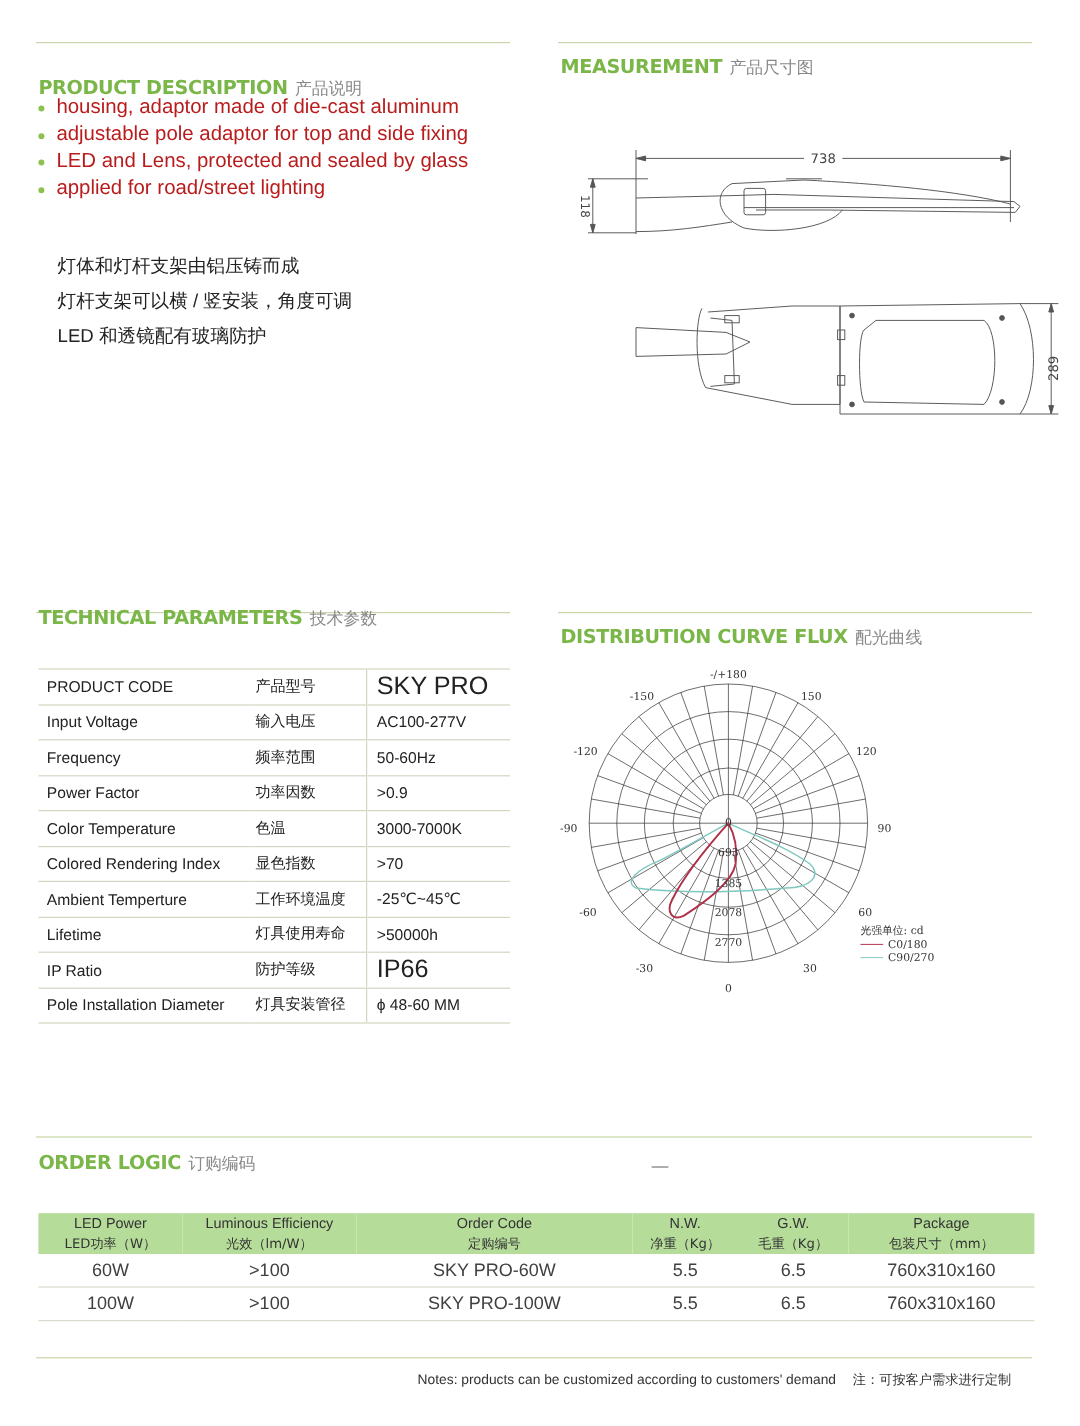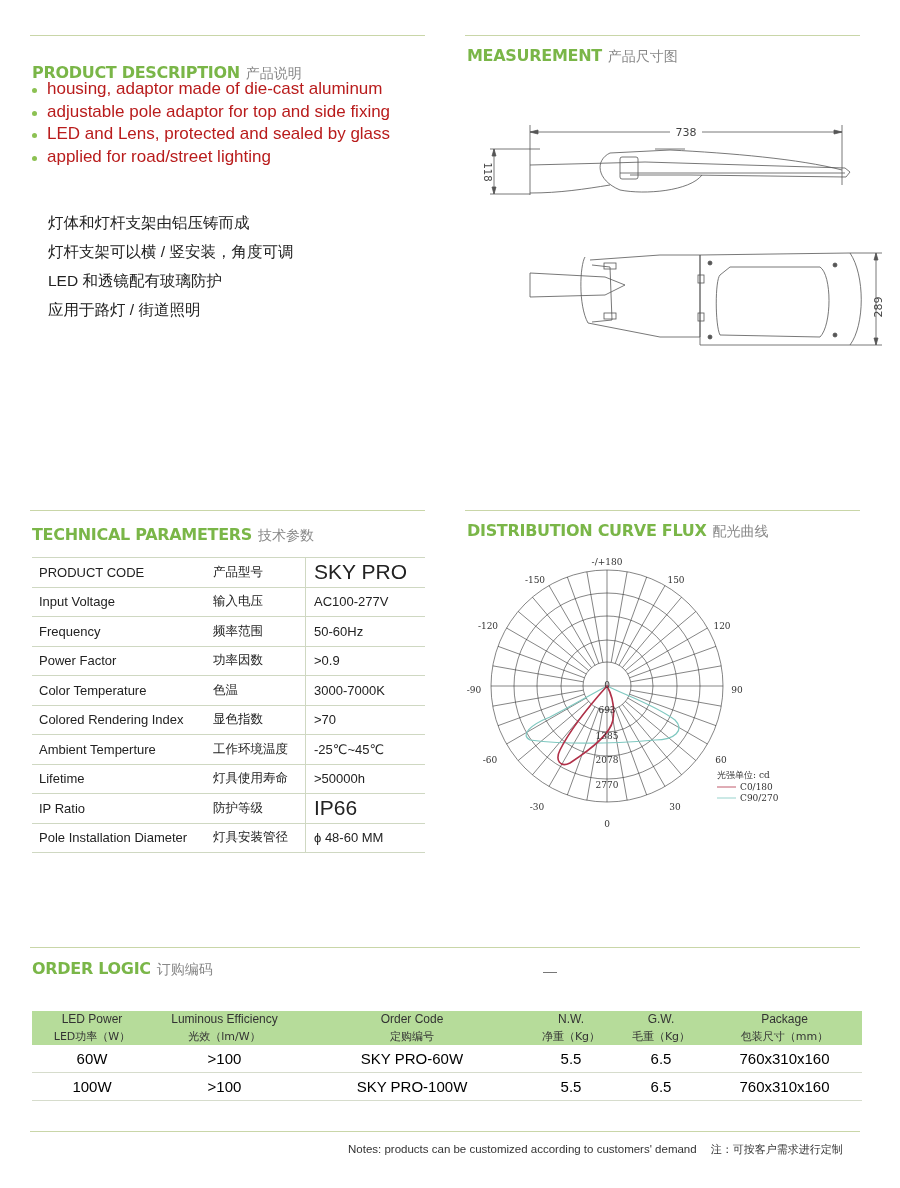--- a/index.html
+++ b/index.html
@@ -23,21 +23,21 @@
     .tech tr:first-child td { border-top: 1px solid #cfd8c2; }
     .tech td.c1 { width: 174px; padding-left: 7px; }
     .tech td.c2 { width: 92px; font-family: "DejaVu Sans", sans-serif; font-size: 12.5px; }
     .tech td.c3 { padding-left: 8px; border-left: 1px solid #cfd8c2; }
     .tech td.big { font-size: 21px; }
 
     
     .order { position: absolute; left: 32px; top: 1011px; width: 830px; border-collapse: collapse; }
     .order th { background: #b6dc9a; font-weight: normal; font-size: 12px; color: #333; height: 28px; text-align: center; line-height: 17px; padding: 0; }
     .order th .cn { font-family: "DejaVu Sans", sans-serif; font-size: 11px; }
-    .order td { text-align: center; font-size: 15px; color: #000000; height: 27px; border-bottom: 1px solid #d6dccc; padding: 0; }
+    .order td { text-align: center; font-size: 15px; color: #404040; height: 27px; border-bottom: 1px solid #d6dccc; padding: 0; }
     .notes { position: absolute; left: 348px; top: 1142px; font-size: 11.5px; color: #333; white-space: nowrap; }
     .notes .cn { font-family: "DejaVu Sans", sans-serif; margin-left: 14px; font-size: 11px; }
 
     .drawing { position: absolute; }
     .polar-lbl { font-family: "DejaVu Serif", serif; font-size: 9px; fill: #333; }
   </style>
 </head>
 <body>
 
 <div class="rule" style="left:30px; top:35px; width:395px;"></div>
@@ -47,21 +47,20 @@
 <ul class="bullets">
   <li>housing, adaptor made of die-cast aluminum</li>
   <li>adjustable pole adaptor for top and side fixing</li>
   <li>LED and Lens, protected and sealed by glass</li>
   <li>applied for road/street lighting</li>
 </ul>
 <div class="cn-lines">
   <div>灯体和灯杆支架由铝压铸而成</div>
   <div>灯杆支架可以横 / 竖安装，角度可调</div>
   <div>LED 和透镜配有玻璃防护</div>
-  <div>应用于路灯 / 街道照明</div>
 </div>
 
 <div class="rule" style="left:465px; top:35px; width:395px;"></div>
 <div class="sec-title" style="left:467px; top:46px;">
   <span>MEASUREMENT</span><span class="cn">产品尺寸图</span>
 </div>
 
 <svg class="drawing" style="left:470px; top:115px;" width="410" height="100" viewBox="0 0 410 100">
   <g fill="none" stroke="#555" stroke-width="0.8">
 
@@ -113,21 +112,21 @@
     <line x1="330" y1="8" x2="362" y2="8"></line>
     <line x1="330" y1="100" x2="362" y2="100"></line>
     <line x1="356" y1="8" x2="356" y2="100"></line>
     <polygon points="356,8 354,15 358,15" fill="#555"></polygon>
     <polygon points="356,100 354,93 358,93" fill="#555"></polygon>
   </g>
   <text x="362" y="62" text-anchor="middle" font-family="DejaVu Sans, sans-serif" font-size="11" fill="#444" transform="rotate(-90 362 62)">289</text>
 </svg>
 
 <div class="rule" style="left:30px; top:510px; width:395px;"></div>
-<div class="sec-title" style="left:32px; top:525px;">
+<div class="sec-title" style="left:32px; top:505px;">
   <span>TECHNICAL PARAMETERS</span><span class="cn">技术参数</span>
 </div>
 <table class="tech">
   <tbody>
       <tr>
         <td class="c1">PRODUCT CODE</td>
         <td class="c2">产品型号</td>
         <td class="c3 big">SKY PRO</td>
       </tr>
   <tr>

